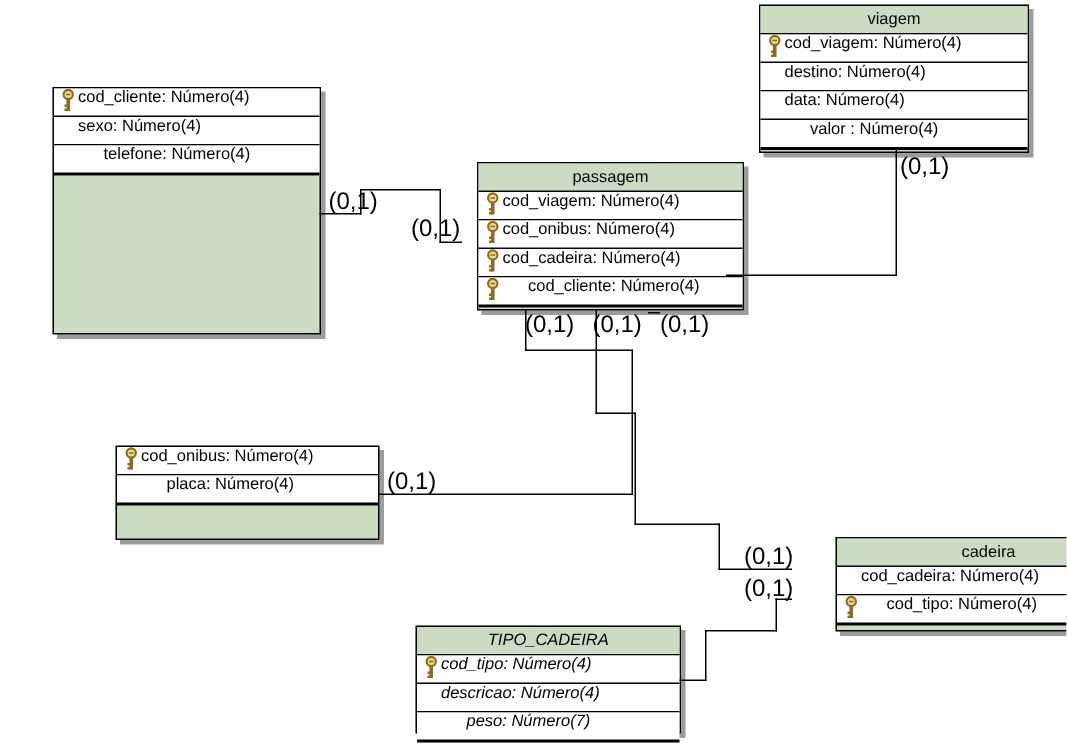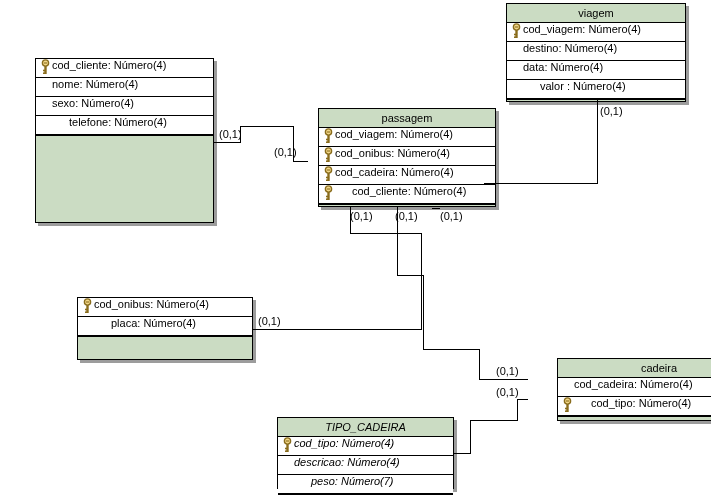--- a/index.html
+++ b/index.html
@@ -36,45 +36,41 @@
   }
   .tbl-row.last { border-bottom:2px solid #000000;gap:17px; }
   .key-slot {
     flex:0 0 14px; width:14px; height:16px;
     display:flex; align-items:center; justify-content:center;
   }
   .field-text { white-space:nowrap; }
   .line { position:absolute; background:#000000; }
   .card-label {
     position:absolute;
-    font-size:11px; color:#000000;
+    font-size:16px; color:#000000;
     white-space:nowrap;
     line-height:11px;
   }
 </style>
 </head>
 <body>
 
 <div id="canvas" style="width: 711px; height: 503px; background: rgb(255, 255, 255);">
     <div class="tbl" style="left: 35px; top: 58px; width: 179px; height: 165px;">
       <div class="tbl-row">
         <span class="key-slot">
           <svg width="11" height="16" viewBox="0 0 11 16">
             <circle cx="5.5" cy="4" r="3.1" fill="#f2d789" stroke="#8a6d1d" stroke-width="1.4"></circle>
             <line x1="4" y1="4" x2="7" y2="4" stroke="#8a6d1d" stroke-width="1.1"></line>
             <line x1="5.5" y1="7" x2="5.5" y2="15" stroke="#8a6d1d" stroke-width="2.4"></line>
             <line x1="5.5" y1="11.5" x2="3" y2="11.5" stroke="#8a6d1d" stroke-width="1.6"></line>
             <line x1="5.5" y1="14.2" x2="3" y2="14.2" stroke="#8a6d1d" stroke-width="1.6"></line>
           </svg>
         </span>
         <span class="field-text">cod_cliente: Número(4)</span>
-      </div>
-      <div class="tbl-row">
-        <span class="key-slot"></span>
-        <span class="field-text">nome: Número(4)</span>
       </div>
       <div class="tbl-row">
         <span class="key-slot"></span>
         <span class="field-text">sexo: Número(4)</span>
       </div>
       <div class="tbl-row last">
         <span class="key-slot"></span>
         <span class="field-text">telefone: Número(4)</span>
       </div>
     </div>

